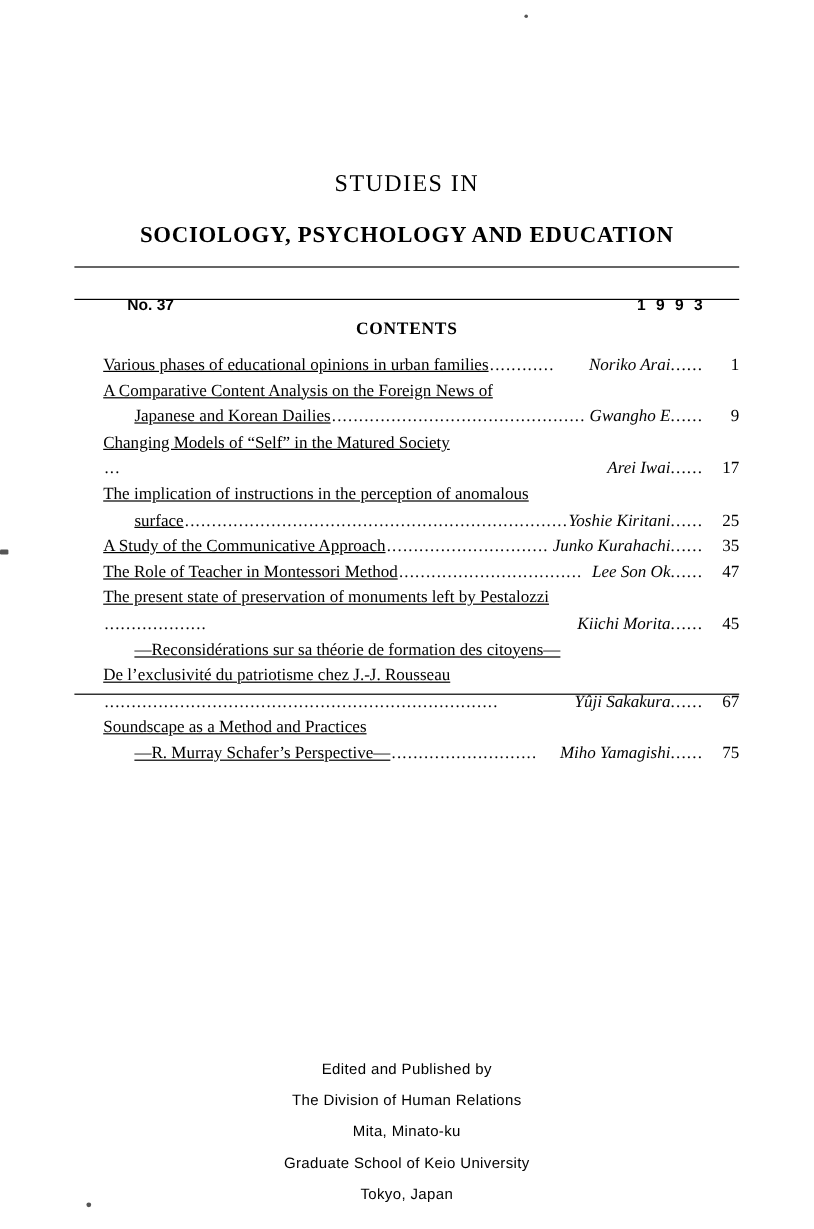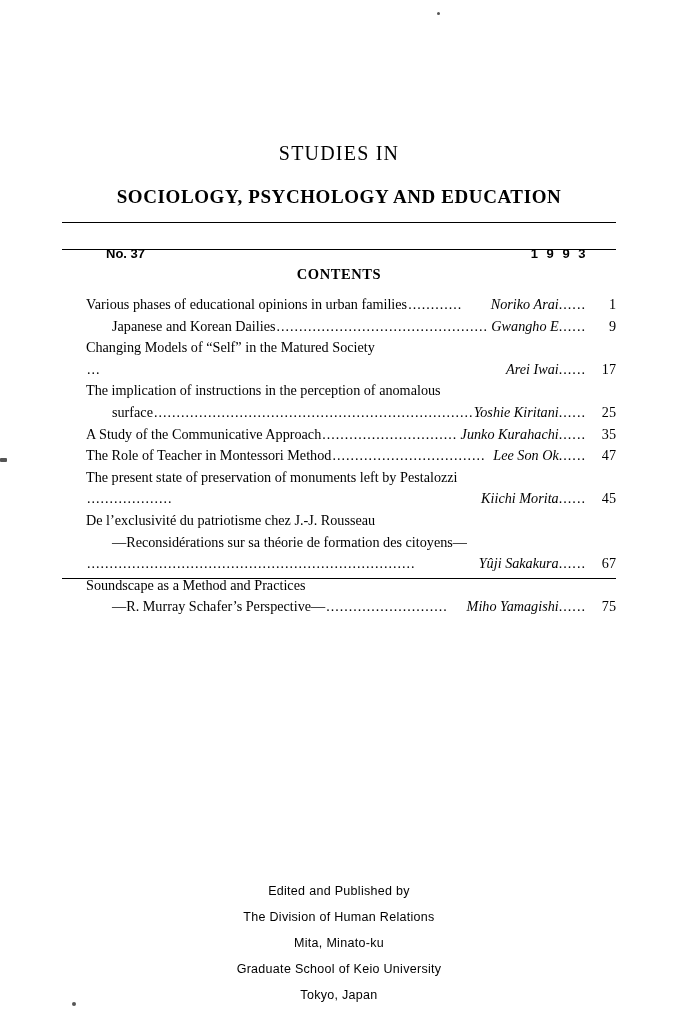--- a/index.html
+++ b/index.html
@@ -108,21 +108,21 @@
     font-size: 14.2px;
     line-height: 21.6px;
   }
   .entry { margin: 0; }
   .line {
     display: flex;
     align-items: baseline;
     width: 100%;
     white-space: nowrap;
   }
-  .line .txt { flex: 0 0 auto; }
+  .line .txt { flex: 0 0 auto; text-decoration: underline; }
   .line .indent-1 { padding-left: 26px; }
   .line .leader {
     flex: 1 1 auto;
     overflow: hidden;
     white-space: nowrap;
     min-width: 6px;
     letter-spacing: 1px;
     font-size: 14px;
     margin: 0 1px;
   }
@@ -183,20 +183,23 @@
         <div class="line">
           <span class="txt">Various phases of educational opinions in urban families</span>
           <span class="leader">............</span>
           <span class="author">Noriko Arai</span>
           <span class="dots-after">......</span>
           <span class="pageno">1</span>
         </div>
       </div>
       <div class="entry">
         <div class="line">
+          <span class="txt">A Comparative Content Analysis on the Foreign News of</span>
+        </div>
+        <div class="line">
           <span class="txt indent-1">Japanese and Korean Dailies</span>
           <span class="leader">...............................................</span>
           <span class="author">Gwangho E</span>
           <span class="dots-after">......</span>
           <span class="pageno">9</span>
         </div>
       </div>
       <div class="entry">
         <div class="line">
           <span class="txt">Changing Models of “Self” in the Matured Society</span>
@@ -244,24 +247,24 @@
         </div>
         <div class="line">
           <span class="leader">...................</span>
           <span class="author">Kiichi Morita</span>
           <span class="dots-after">......</span>
           <span class="pageno">45</span>
         </div>
       </div>
       <div class="entry">
         <div class="line">
+          <span class="txt indent-1">—Reconsidérations sur sa théorie de formation des citoyens—</span>
+        </div>
+        <div class="line">
           <span class="txt">De l’exclusivité du patriotisme chez J.-J. Rousseau</span>
-        </div>
-        <div class="line">
-          <span class="txt indent-1">—Reconsidérations sur sa théorie de formation des citoyens—</span>
         </div>
         <div class="line">
           <span class="txt"></span>
           <span class="leader">.........................................................................</span>
           <span class="author">Yûji Sakakura</span>
           <span class="dots-after">......</span>
           <span class="pageno">67</span>
         </div>
       </div>
       <div class="entry">

